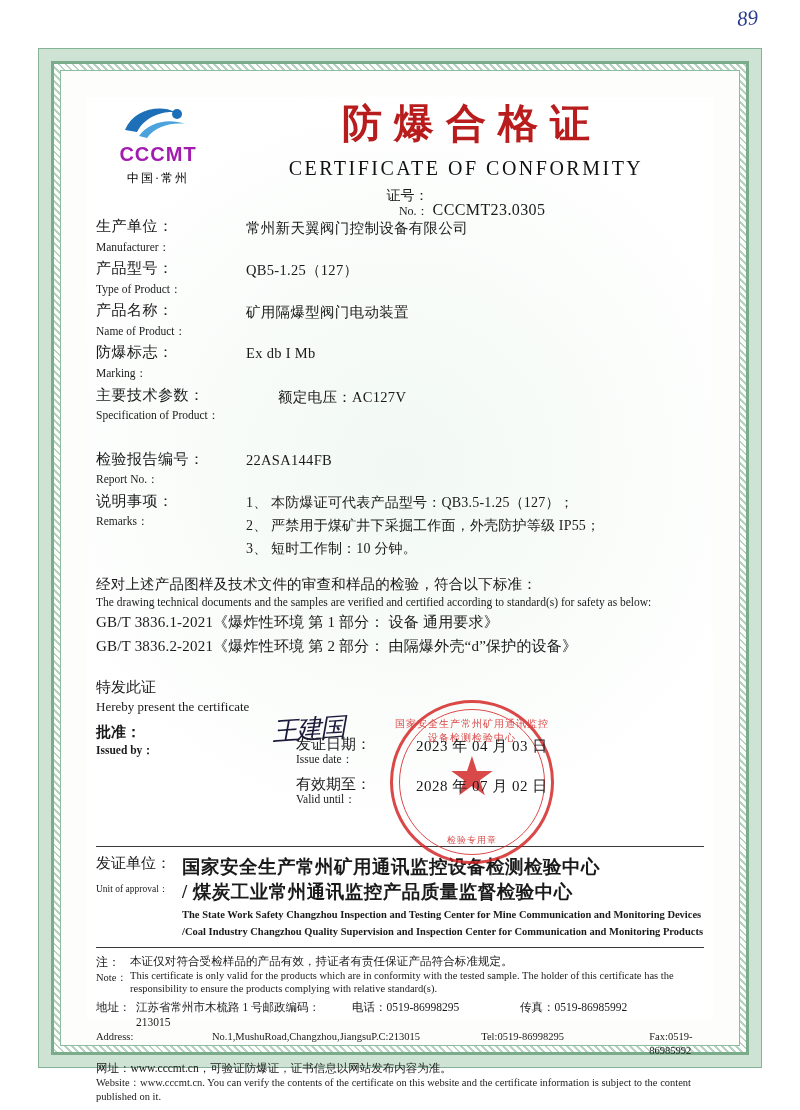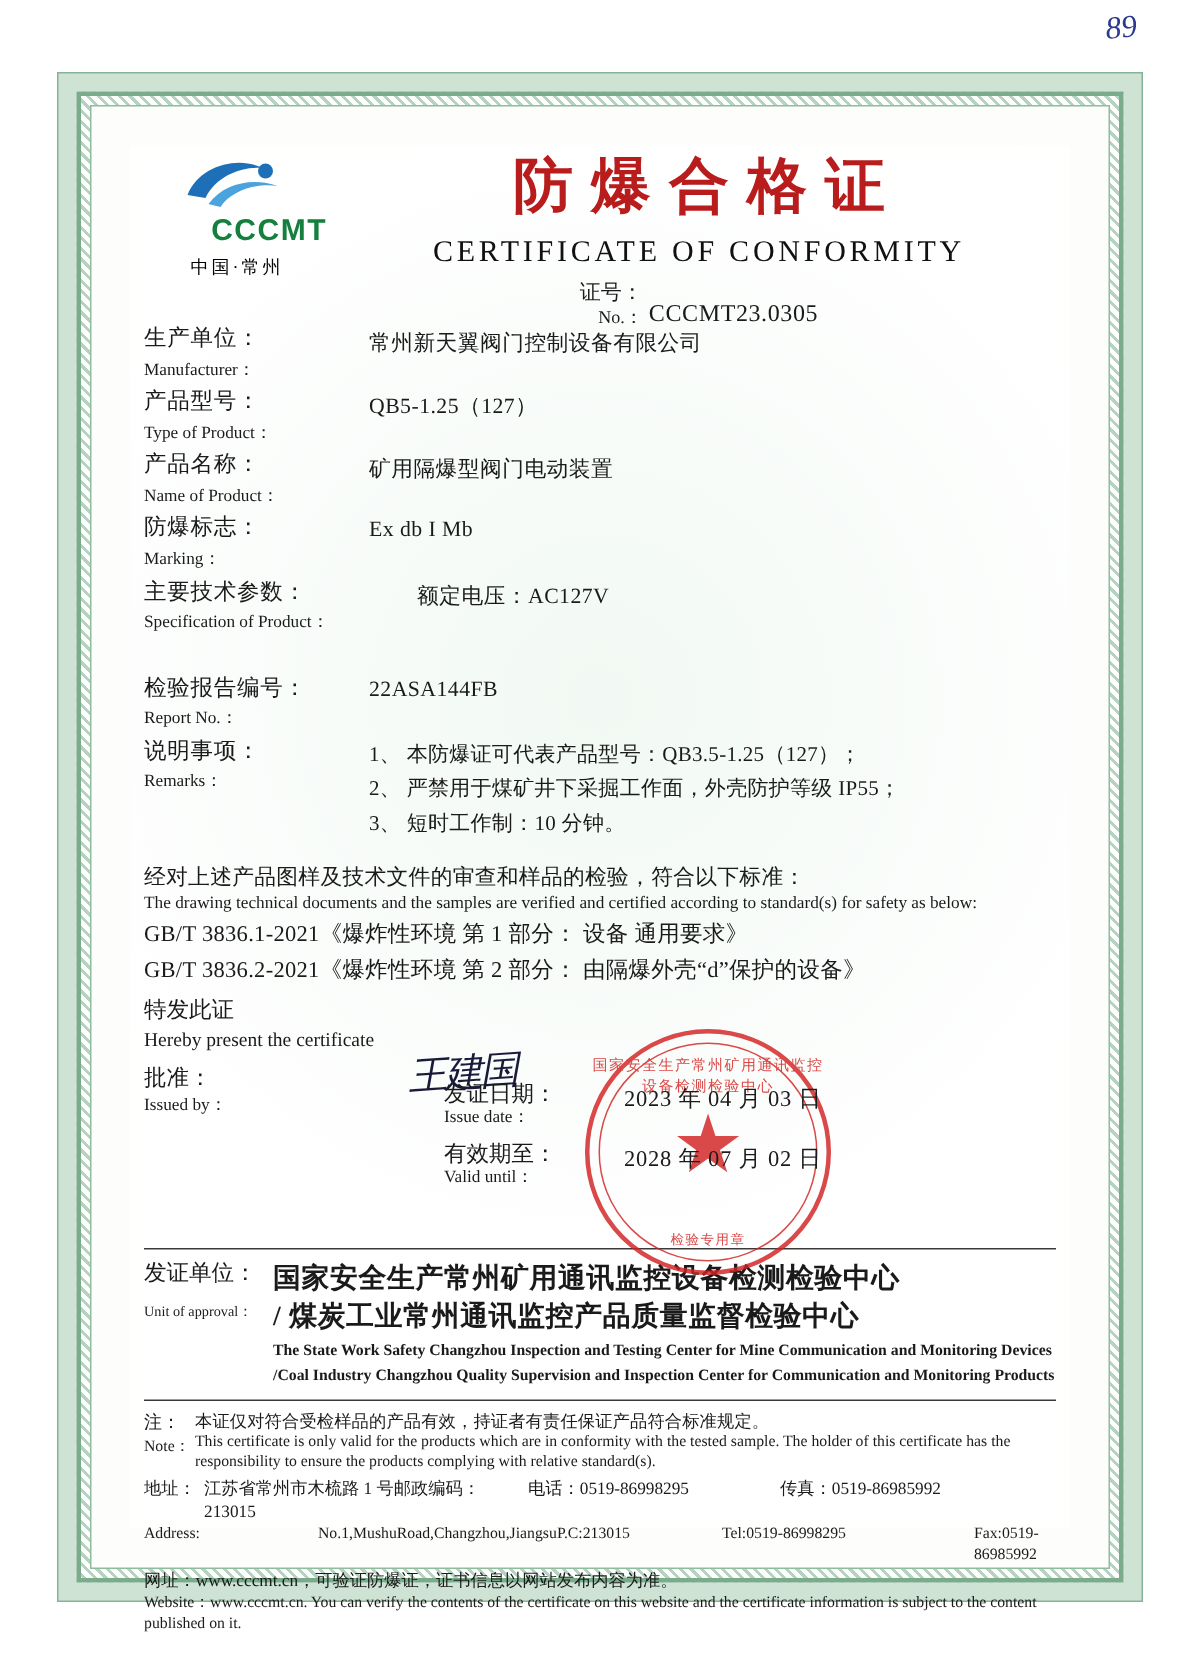--- a/index.html
+++ b/index.html
@@ -96,23 +96,22 @@
   .logo-mark {
     width: 78px;
     height: 40px;
     margin: 0 auto;
   }
   .logo-text {
     font-family: "Liberation Sans", sans-serif;
     font-weight: bold;
     font-size: 20px;
     letter-spacing: 1px;
-    color: #15803d;
+    color: #a21caf;
     margin-top: 1px;
-    text-align: right;
   }
   .logo-sub {
     font-size: 12px;
     color: #000000;
     margin-top: 4px;
     letter-spacing: 2px;
   }
   .title-block {
     margin-left: 132px;
     text-align: center;
@@ -207,28 +206,29 @@
     margin-top: 2px;
   }
   .std-item {
     font-size: 15px;
     margin-top: 5px;
     letter-spacing: .2px;
   }
 
   
   .issue {
-    margin-top: 8px;
+    margin-top: 22px;
     position: relative;
     min-height: 150px;
   }
   .issue-line-cn { font-size: 15px; }
   .issue-line-en { font-size: 13px; margin-top: 2px; }
   .approve {
     margin-top: 8px;
+    font-weight: bold;
   }
   .approve .cn { font-size: 15px; }
   .approve .en { font-size: 11.5px; margin-top: 1px; }
 
   .signature {
     position: absolute;
     left: 176px;
     top: 34px;
     font-family: "Liberation Serif", serif;
     font-size: 26px;

